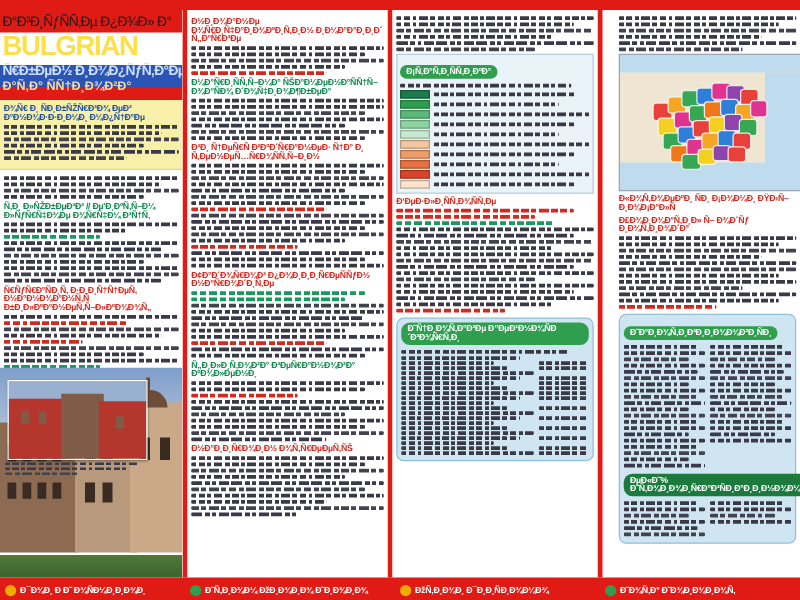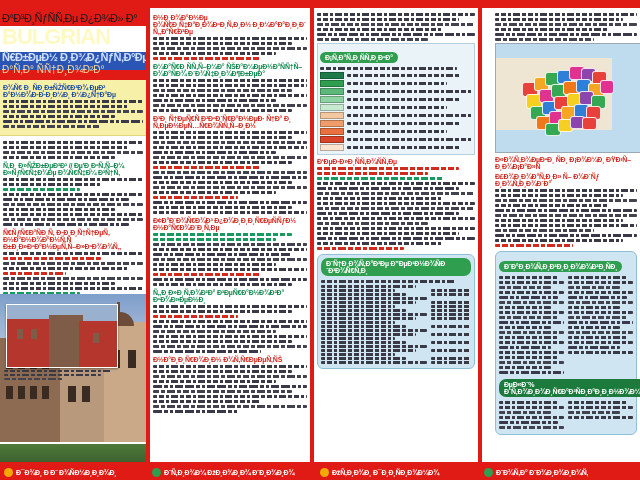--- a/index.html
+++ b/index.html
@@ -54,24 +54,24 @@
   #col3{left:314px;width:164px;height:454px;background:#fff;}
   #col4{left:492px;width:148px;height:454px;background:#fff;}
 
   
   #masthead{position:relative;height:72px;background:#e01b16;overflow:hidden;}
   #mh-white{position:absolute;left:0;top:18px;width:146px;height:26px;background:#fff;}
   #mh-blue{position:absolute;left:0;top:44px;width:146px;height:18px;background:#2a55b5;}
   #mh-kicker{position:absolute;left:2px;top:4px;font-size:11px;font-weight:normal;
      color:#1a1a1a;letter-spacing:-.5px;white-space:nowrap;}
   #mh-title{position:absolute;left:2px;top:17px;font-size:22px;line-height:24px;
-     font-weight:bold;color:#fef9c3;letter-spacing:-1px;white-space:nowrap;}
+     font-weight:bold;color:#fde047;letter-spacing:-1px;white-space:nowrap;}
   #mh-sub{position:absolute;left:2px;top:43px;font-size:11px;font-weight:bold;
      color:#cfe0ff;letter-spacing:-.5px;white-space:nowrap;}
-  #mh-sub2{position:absolute;left:2px;top:56px;font-size:10px;font-weight:normal;
+  #mh-sub2{position:absolute;left:2px;top:56px;font-size:10px;font-weight:bold;
      color:#f6d9a0;letter-spacing:0px;white-space:nowrap;}
 
   
   #yellowbox{background:#f7f0a8;padding:3px 3px 5px 3px;border-bottom:1px solid #e3d87e;}
   .subhead-blue{font-size:7px;font-weight:bold;color:#1f4fa3;letter-spacing:-.2px;
      margin:1px 0 2px 0;}
   .subhead-red{font-size:7px;font-weight:bold;color:#d32a20;letter-spacing:-.2px;
      margin:3px 0 2px 0;}
   .subhead-grn{font-size:7px;font-weight:bold;color:#11894f;letter-spacing:-.2px;
      margin:3px 0 2px 0;}

